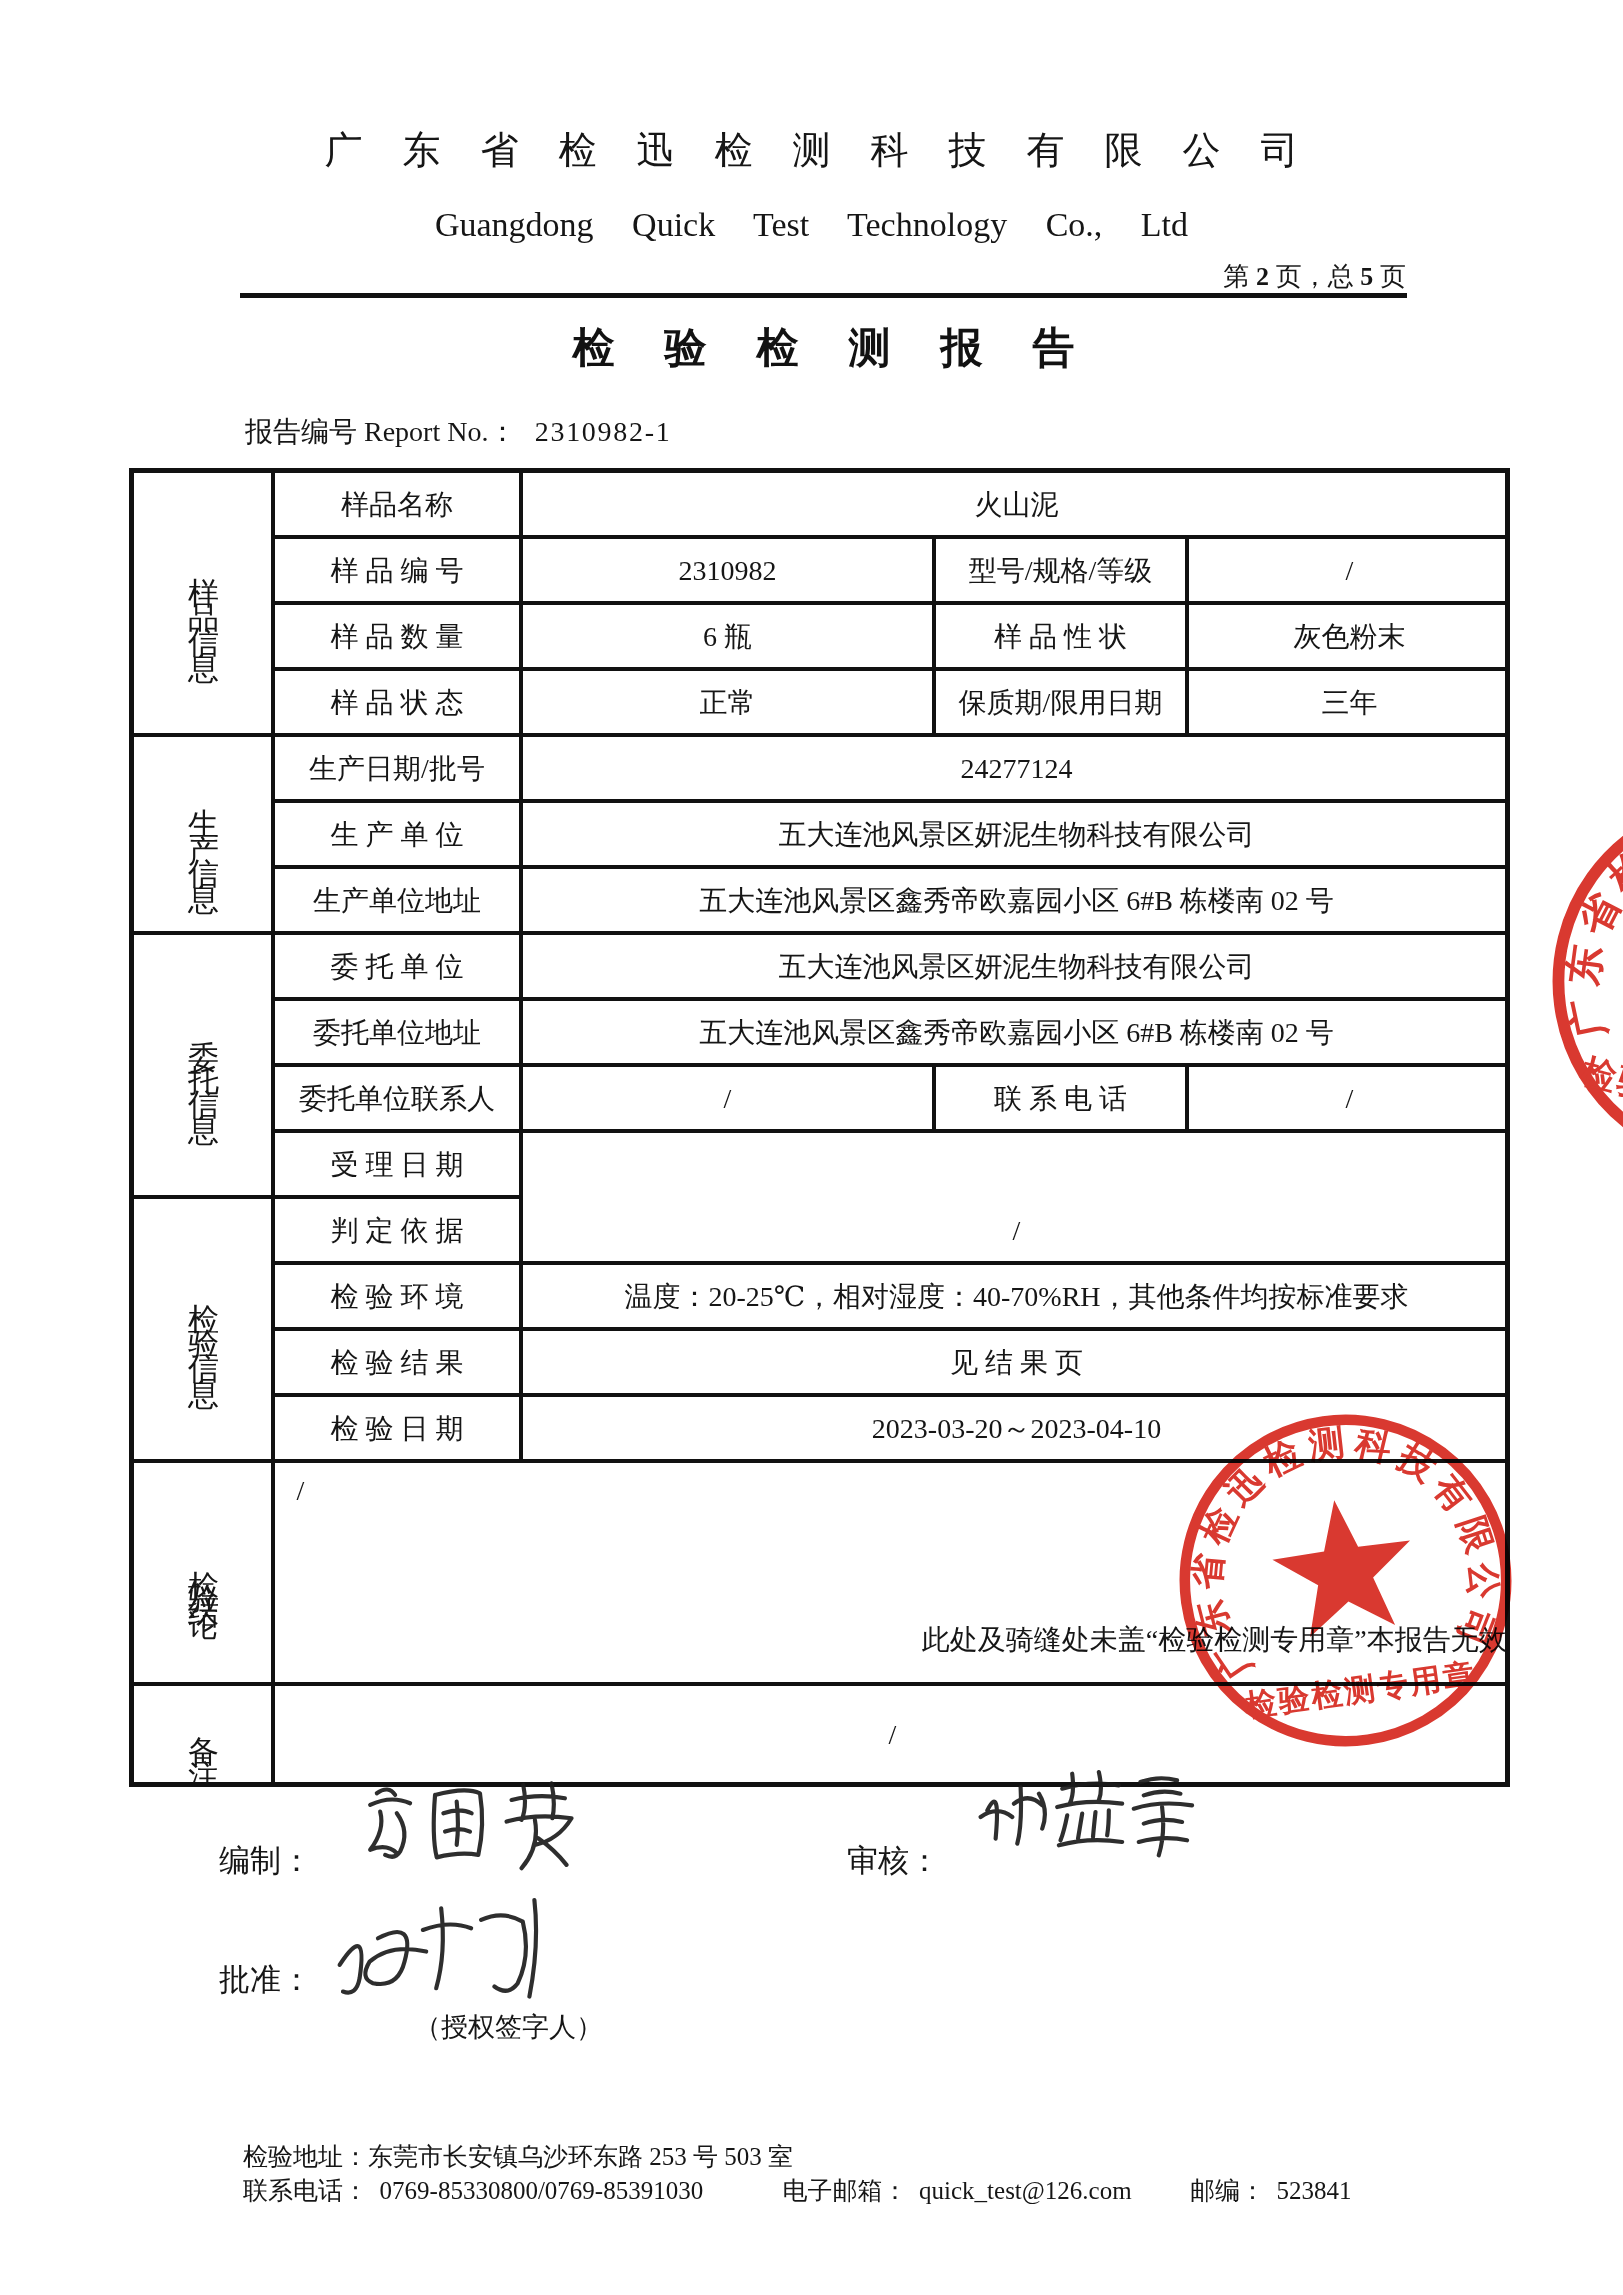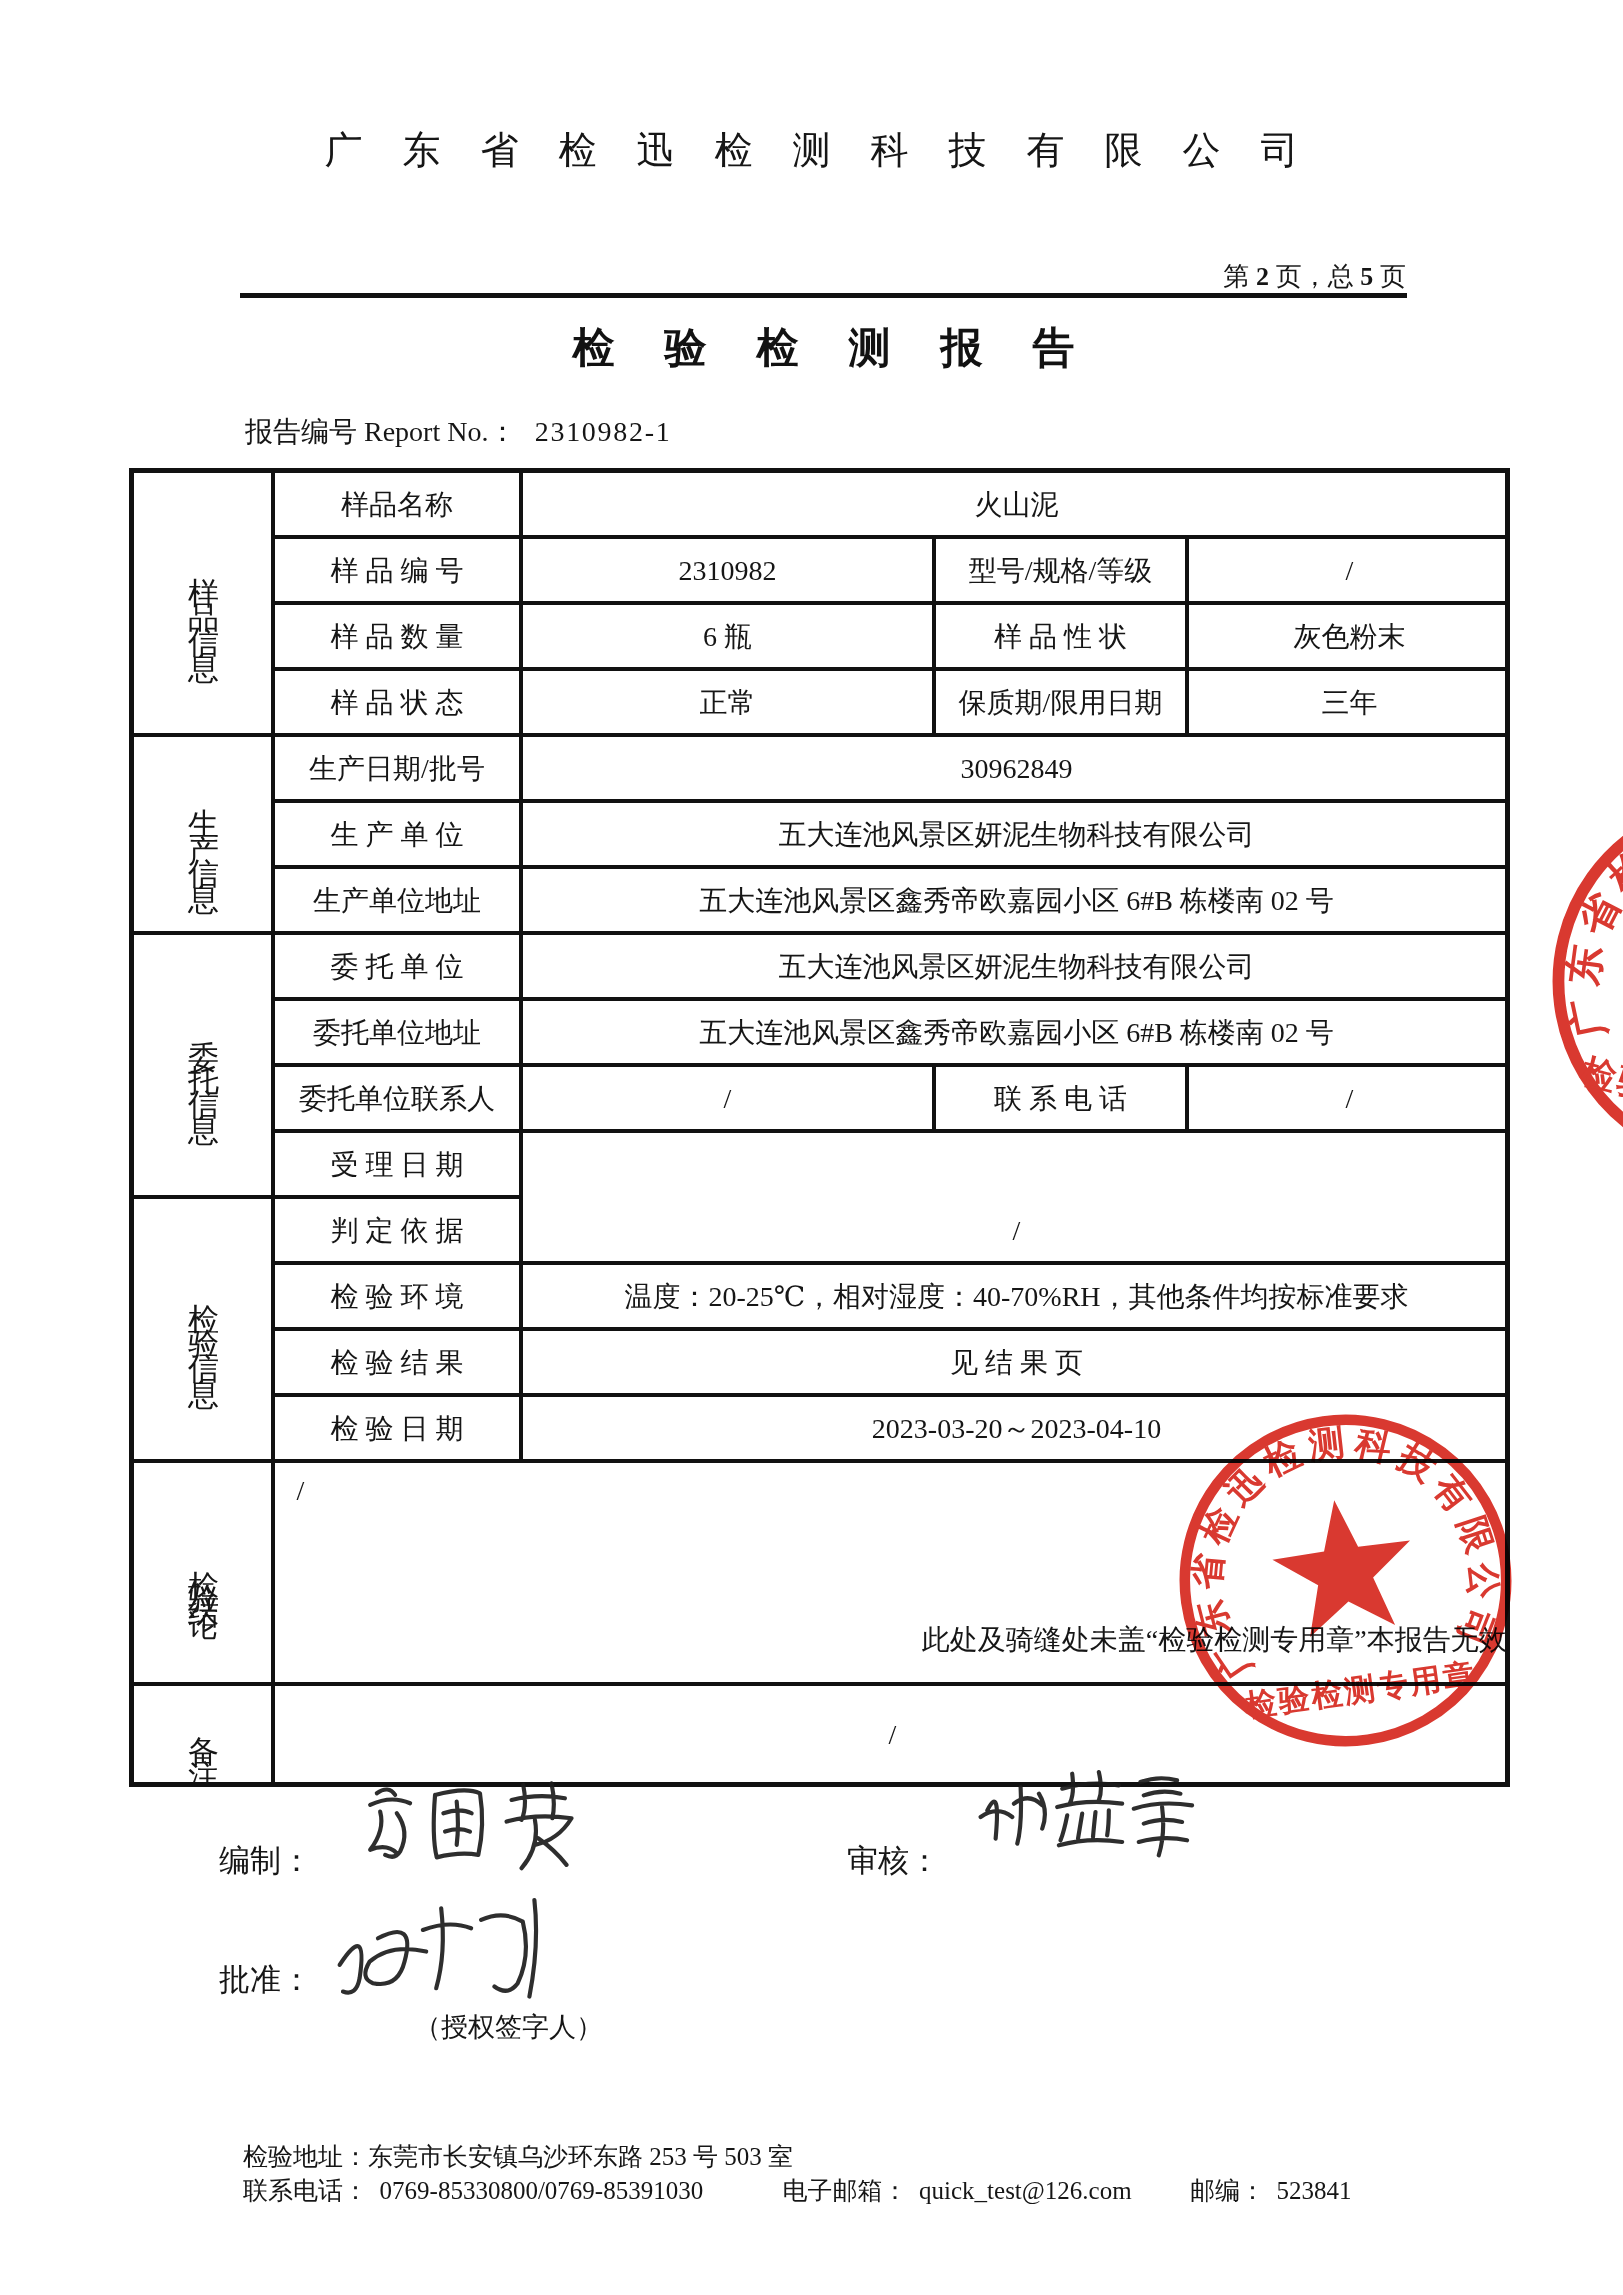--- a/index.html
+++ b/index.html
@@ -85,20 +85,21 @@
   .stamp .bottom-label { font-size:38px; letter-spacing:3px; }
   .stamp-big { left:1171px; top:1406px; transform:rotate(-8deg); }
   .stamp-edge { left:1543px; top:786px; transform:rotate(14deg); }
 </style>
 </head>
 <body>
 
 <div class="page">
 
   <div class="company-cn">广东省检迅检测科技有限公司</div>
+  <div class="company-en">Guangdong Quick Test Technology Co., Ltd</div>
   <div class="page-info"><span>第</span><b>2</b><span>页，总</span><b>5</b><span>页</span></div>
   <div class="header-rule"></div>
   <div class="doc-title">检验检测报告</div>
 
   <div class="report-no">
     <span>报告编号 Report No.：</span><span class="val">2310982-1</span>
   </div>
 
   <div class="report-table">
 
@@ -116,21 +117,21 @@
     <div class="cell" style="grid-row:3;grid-column:4;">样 品 性 状</div>
     <div class="cell nbr" style="grid-row:3;grid-column:5;">灰色粉末</div>
 
     <div class="cell" style="grid-row:4;grid-column:2;">样 品 状 态</div>
     <div class="cell" style="grid-row:4;grid-column:3;">正常</div>
     <div class="cell" style="grid-row:4;grid-column:4;">保质期/限用日期</div>
     <div class="cell nbr" style="grid-row:4;grid-column:5;">三年</div>
 
     <div class="cell cat" style="grid-row:5/8;grid-column:1;">生产信息</div>
     <div class="cell" style="grid-row:5;grid-column:2;">生产日期/批号</div>
-    <div class="cell nbr" style="grid-row:5;grid-column:3/6;">30962849</div>
+    <div class="cell nbr" style="grid-row:5;grid-column:3/6;">24277124</div>
     <div class="cell" style="grid-row:6;grid-column:2;">生 产 单 位</div>
     <div class="cell nbr" style="grid-row:6;grid-column:3/6;">五大连池风景区妍泥生物科技有限公司</div>
     <div class="cell" style="grid-row:7;grid-column:2;">生产单位地址</div>
     <div class="cell nbr" style="grid-row:7;grid-column:3/6;">五大连池风景区鑫秀帝欧嘉园小区 6#B 栋楼南 02 号</div>
 
     <div class="cell cat" style="grid-row:8/12;grid-column:1;">委托信息</div>
     <div class="cell" style="grid-row:8;grid-column:2;">委 托 单 位</div>
     <div class="cell nbr" style="grid-row:8;grid-column:3/6;">五大连池风景区妍泥生物科技有限公司</div>
     <div class="cell" style="grid-row:9;grid-column:2;">委托单位地址</div>
     <div class="cell nbr" style="grid-row:9;grid-column:3/6;">五大连池风景区鑫秀帝欧嘉园小区 6#B 栋楼南 02 号</div>

